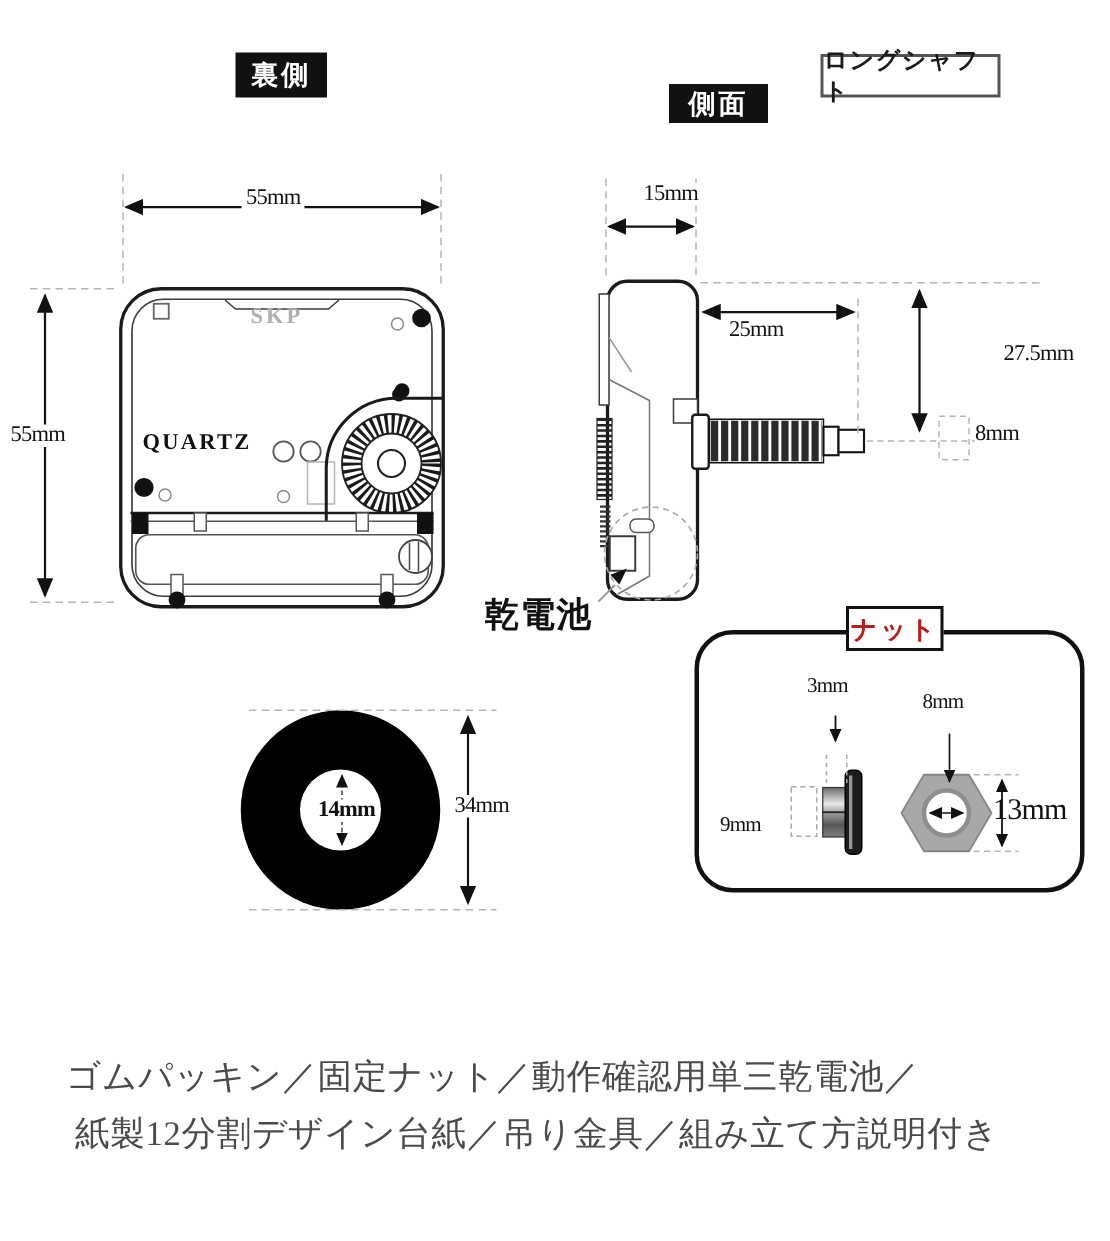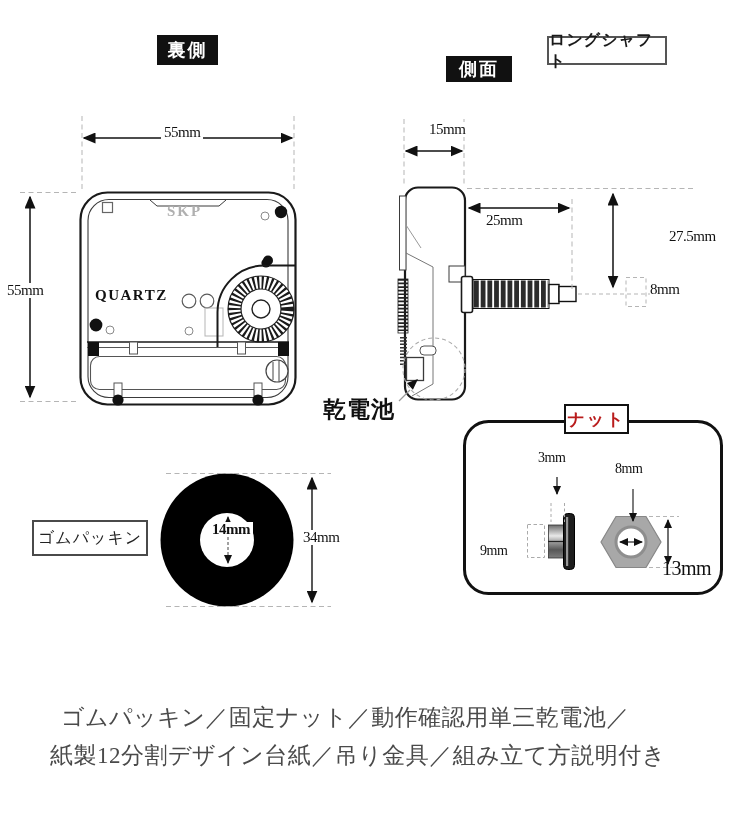--- a/index.html
+++ b/index.html
@@ -14,21 +14,21 @@
     box-sizing:border-box;z-index:3;
   }
   .tag.outline{background:#fff;color:#1a1a1a;border:2px solid #555;font-size:16px;letter-spacing:1px;font-weight:600;}
   .tag.thinbox{background:#fff;color:#222;border:2px solid #4a4a4a;font-size:16px;letter-spacing:1px;font-weight:500;}
   .dim{
     position:absolute;white-space:nowrap;line-height:1;color:#111;
     font-size:15px;letter-spacing:-0.5px;z-index:2;
   }
   .dim.onwhite{background:#fff;padding:0 3px;}
   .dim.small{font-size:14px;}
-  .dim.smaller{font-size:20px;margin-top:28px;}
+  .dim.smaller{font-size:20px;}
   .dim.tiny{font-size:15px;font-weight:600;letter-spacing:-0.5px;}
   .brand{
     position:absolute;font-weight:bold;font-size:15px;letter-spacing:2px;color:#b0b0b0;z-index:2;line-height:1;
   }
   .quartz{
     position:absolute;font-weight:bold;font-size:15px;letter-spacing:1.5px;color:#111;z-index:2;line-height:1;
   }
   .battery-label{
     position:absolute;font-size:23px;font-weight:600;color:#111;z-index:2;line-height:1;letter-spacing:1px;
   }
@@ -196,26 +196,25 @@
 
   <div class="dim onwhite" style="left:161px;top:125px;">55mm</div>
   <div class="dim onwhite" style="left:4px;top:283px;">55mm</div>
   <div class="dim onwhite" style="left:405px;top:122px;margin-left:21px;">15mm</div>
   <div class="dim" style="left:486px;top:213px;">25mm</div>
   <div class="dim" style="left:621px;top:229px;margin-left:48px;">27.5mm</div>
   <div class="dim" style="left:650px;top:282px;">8mm</div>
 
   <div class="battery-label" style="left:323px;top:398px;">乾電池</div>
 
-  <div class="tag thinbox" style="left:32px;top:520px;width:116px;height:36px;">ゴムパッキン</div>
-  <div class="dim tiny onwhite" style="left:209px;top:522px;">14mm</div>
+  <div class="dim tiny onwhite" style="left:209px;top:533px;">14mm</div>
   <div class="dim onwhite" style="left:300px;top:530px;">34mm</div>
 
   <div class="tag" style="left:564px;top:404px;width:65px;height:30px;background:#fff;color:#b91c1c;border:2px solid #111;font-size:17px;">ナット</div>
   <div class="dim small" style="left:538px;top:451px;">3mm</div>
   <div class="dim small" style="left:480px;top:544px;">9mm</div>
   <div class="dim small" style="left:615px;top:462px;">8mm</div>
   <div class="dim smaller" style="left:662px;top:530px;">13mm</div>
 
-  <div class="acc-line" style="left:61px;top:703px;">ゴムパッキン／固定ナット／動作確認用単三乾電池／</div>
+  <div class="acc-line" style="left:44px;top:703px;">ゴムパッキン／固定ナット／動作確認用単三乾電池／</div>
   <div class="acc-line" style="left:50px;top:741px;">紙製12分割デザイン台紙／吊り金具／組み立て方説明付き</div>
 
 </div>
 
 </body></html>

